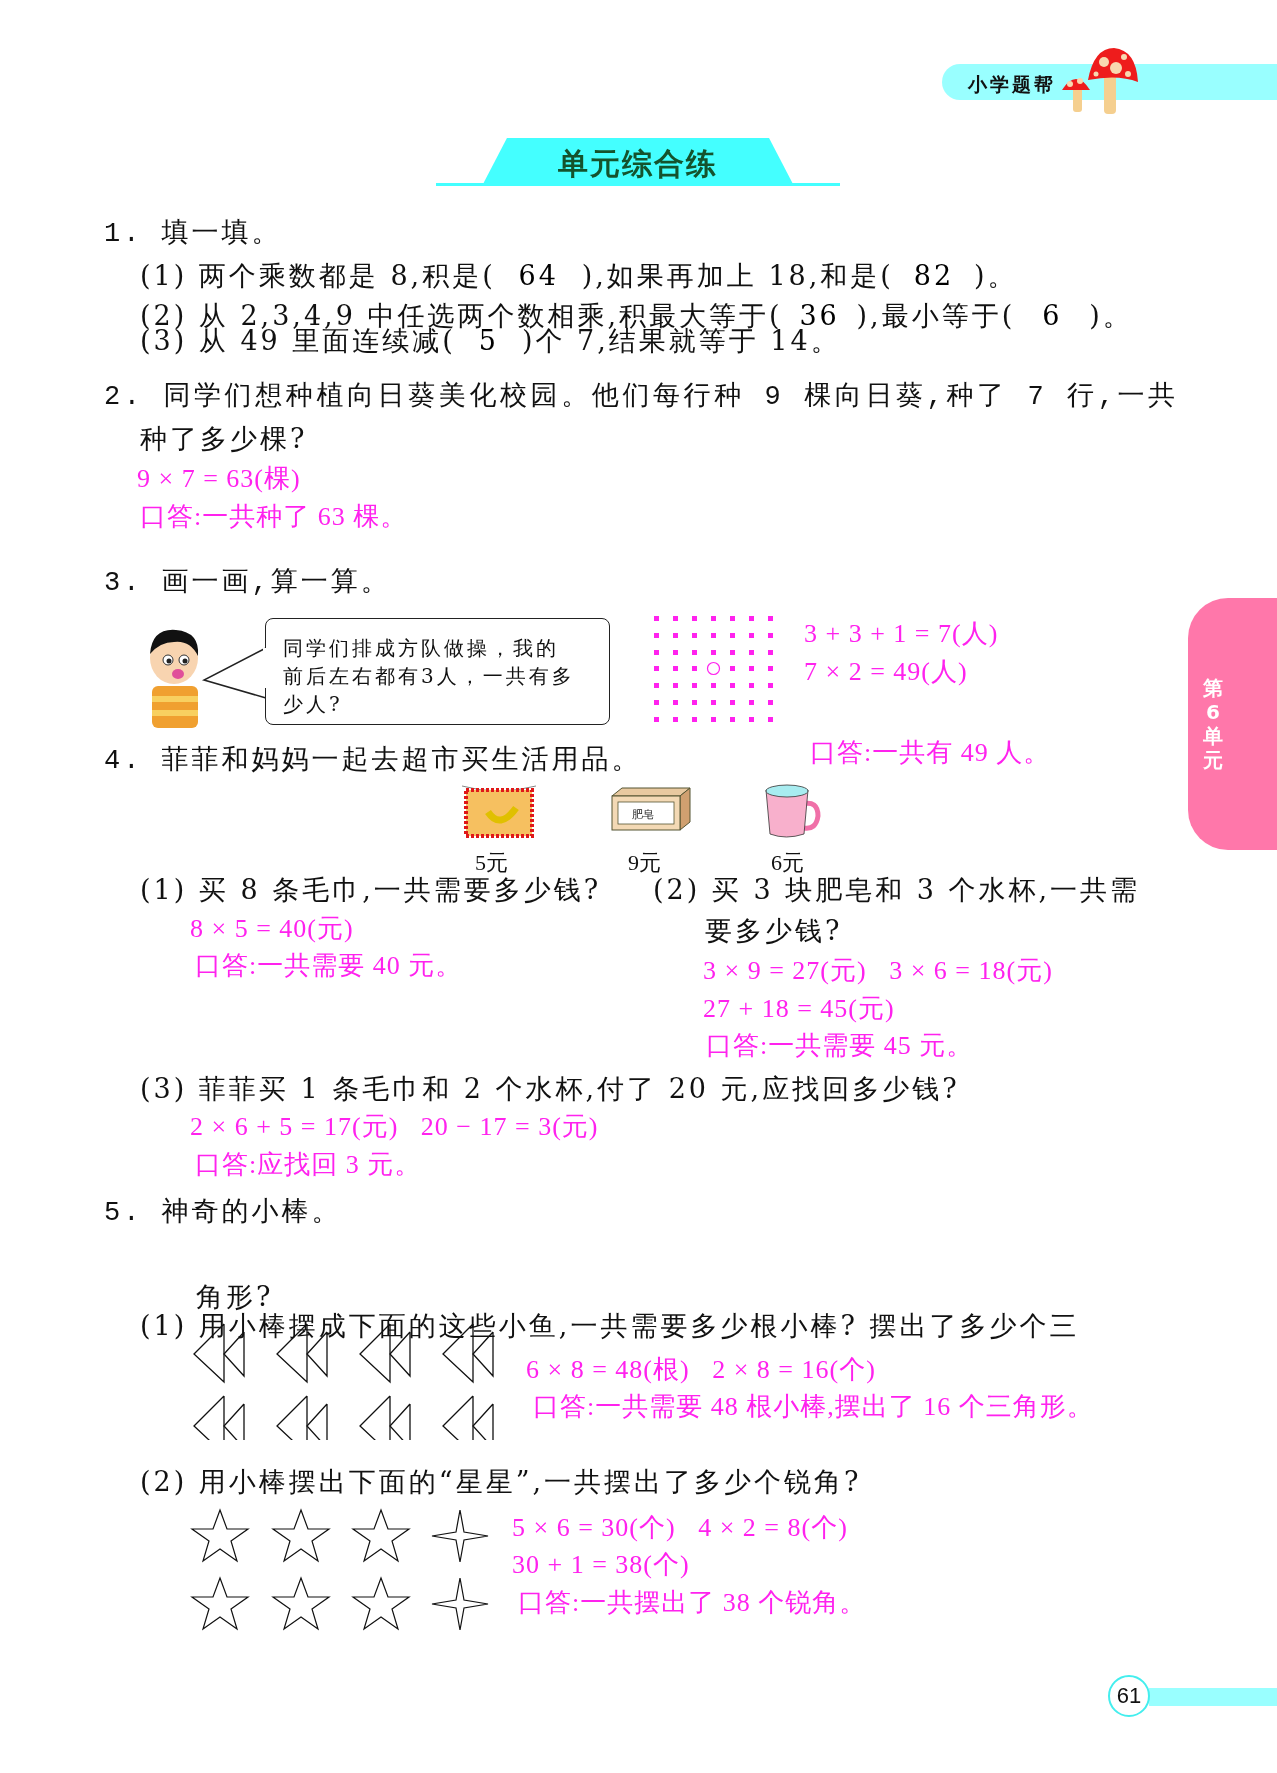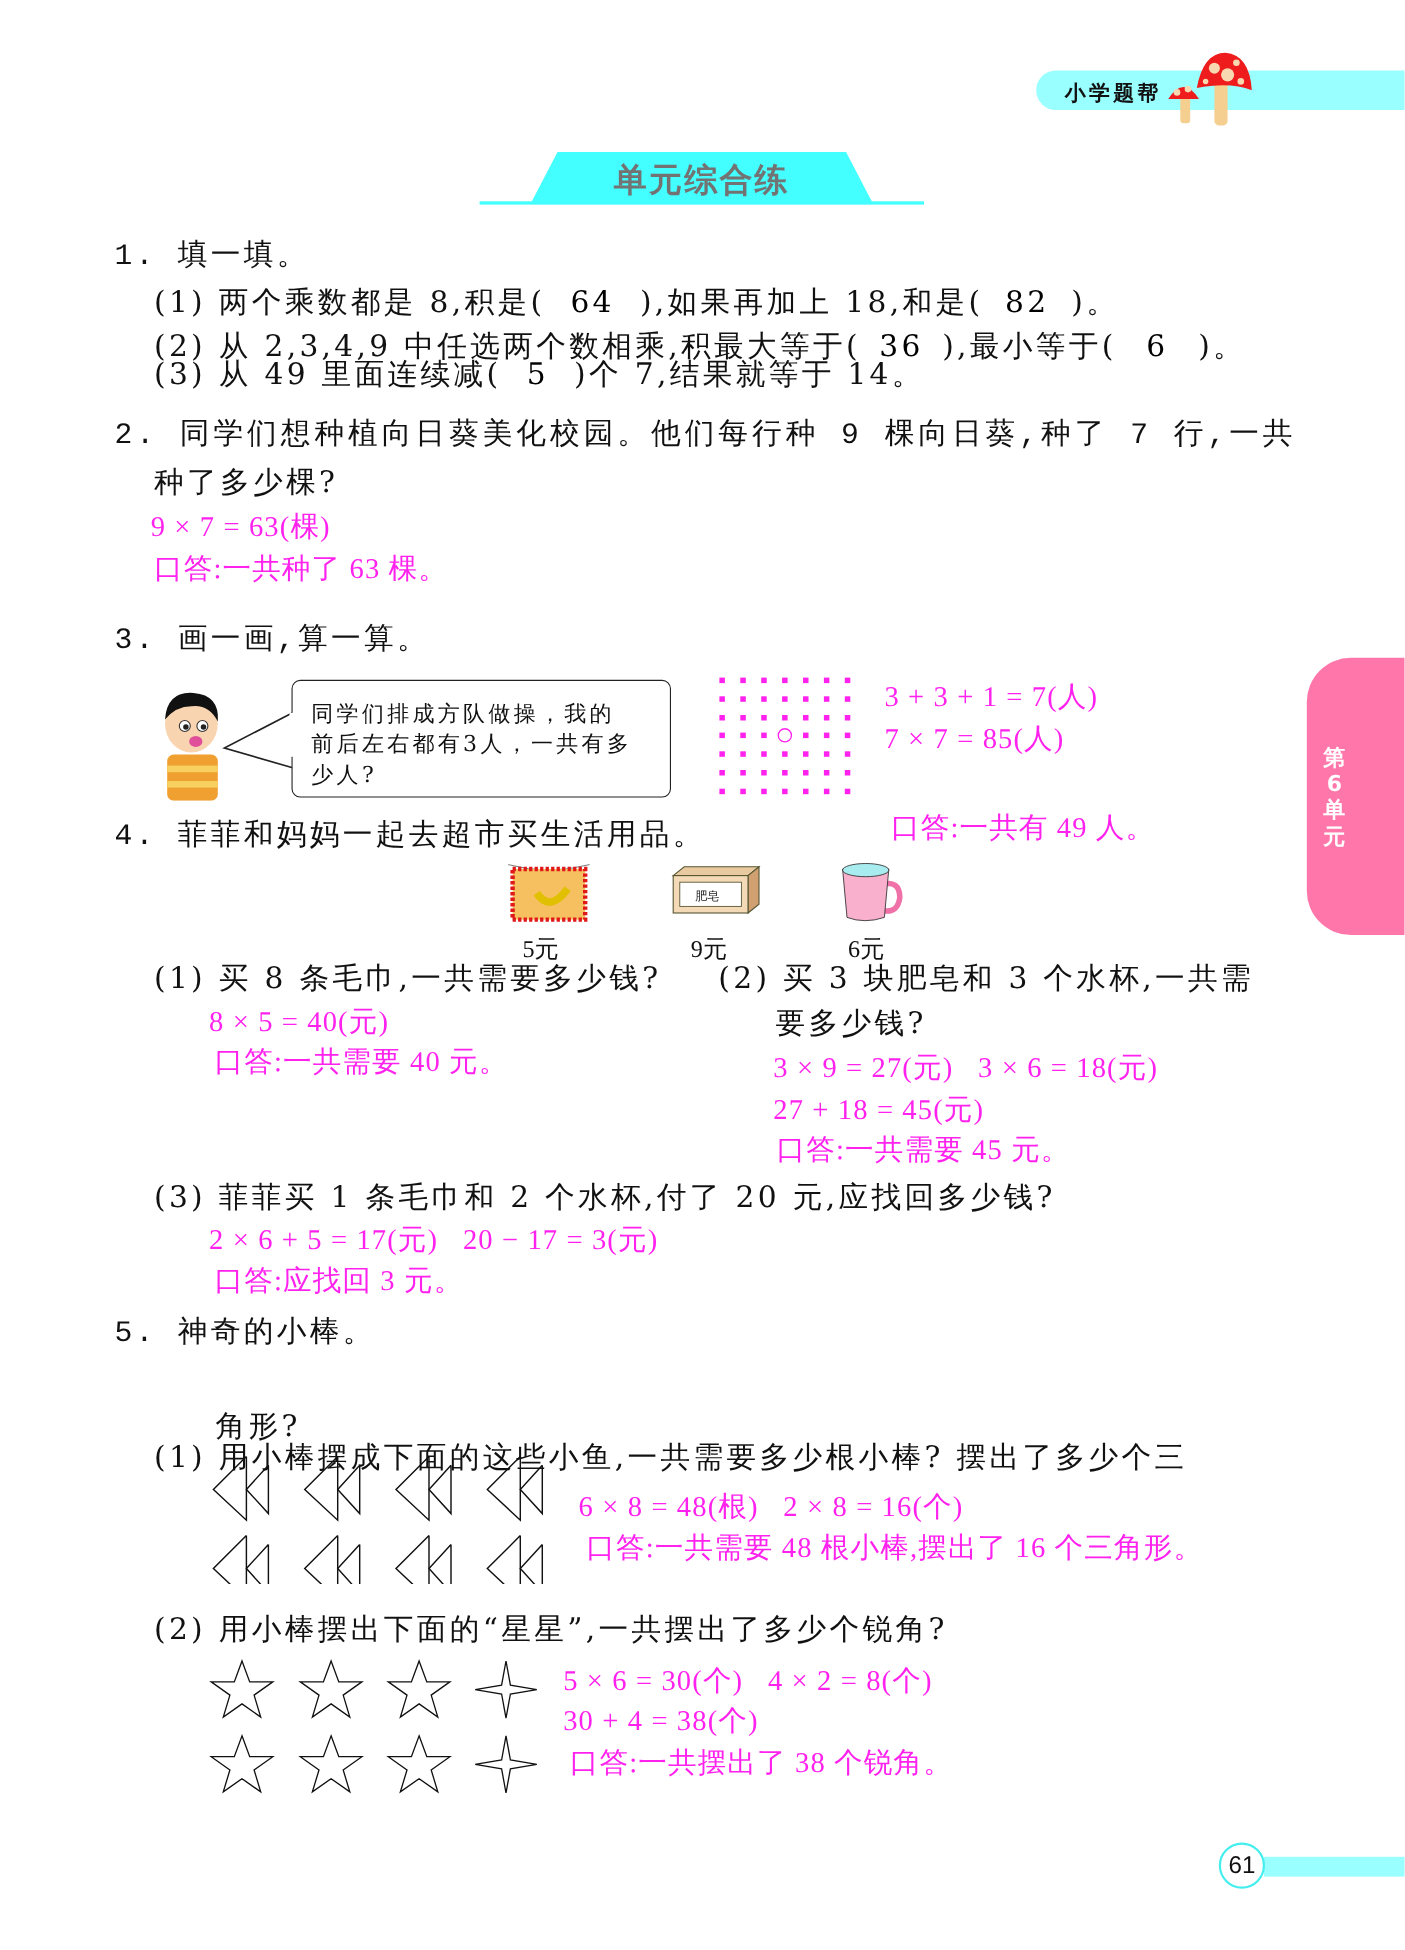--- a/index.html
+++ b/index.html
@@ -8,21 +8,21 @@
   .abs { position:absolute; }
   .txt { font-size:27px; letter-spacing:3px; white-space:nowrap; line-height:1; }
   .ans { color:#ff22ee; font-family:"Liberation Serif","DejaVu Serif",serif; font-size:26px; white-space:nowrap; letter-spacing:1px; line-height:1; }
   .qnum { font-family:Liberation Mono, monospace; }
   .blank { display:inline-block; text-align:center; color:#000000; }
   
   .brand-bar { left:942px; top:64px; width:335px; height:36px; background:#99ffff; border-radius:18px 0 0 18px; }
   .brand-text { left:968px; top:72px; font-family:Liberation Sans, sans-serif; font-size:19px; letter-spacing:3px; font-weight:bold; color:#111; }
   .title-line { left:436px; top:183px; width:404px; height:3px; background:#44ffff; }
   .title-tab { left:482px; top:138px; width:312px; height:48px; background:#44ffff; clip-path:polygon(8% 0,92% 0,100% 100%,0 100%); border-radius:14px 14px 0 0; }
-  .title-text { left:482px; top:144px; width:312px; text-align:center; font-family:"DejaVu Sans",sans-serif; font-weight:bold; color:#737373; font-size:30px; letter-spacing:2px; }
+  .title-text { left:482px; top:144px; width:312px; text-align:center; font-family:"DejaVu Sans",sans-serif; font-weight:bold; color:#14532d; font-size:30px; letter-spacing:2px; }
   
   .side-tab { left:1188px; top:598px; width:89px; height:252px; background:#ff77aa; border-radius:40px 0 0 40px; }
   .side-text { left:1195px; top:676px; width:36px; font-family:"DejaVu Sans",sans-serif; color:#fff; font-weight:bold; font-size:20px; line-height:24px; text-align:center; }
   
   .bubble { left:265px; top:618px; width:345px; height:107px; border:1.5px solid #222; border-radius:8px; background:#fff; }
   .bubble-text { left:283px; top:634px; font-size:20px; line-height:28px; letter-spacing:3px; white-space:pre; }
   
   .page-num-circle { left:1108px; top:1675px; width:42px; height:42px; border:2px solid #44eeee; border-radius:50%; background:#fff; font-family:"Liberation Sans",sans-serif; font-size:22px; text-align:center; line-height:38px; }
   .page-num-bar { left:1149px; top:1688px; width:128px; height:18px; background:#99ffff; }
   .price { font-family:Liberation Serif, serif; font-size:22px; }
@@ -145,21 +145,21 @@
       <rect x="23" y="105" width="5" height="5"></rect>
       <rect x="42" y="105" width="5" height="5"></rect>
       <rect x="61" y="105" width="5" height="5"></rect>
       <rect x="80" y="105" width="5" height="5"></rect>
       <rect x="99" y="105" width="5" height="5"></rect>
       <rect x="118" y="105" width="5" height="5"></rect>
   </g>
   <circle cx="63.5" cy="56.5" r="6" fill="none" stroke="#ff22ee" stroke-width="1.2"></circle>
 </svg>
 <div class="abs ans" style="left:804px;top:621px">3 + 3 + 1 = 7(人)</div>
-<div class="abs ans" style="left:804px;top:659px">7 × 7 = 85(人)</div>
+<div class="abs ans" style="left:804px;top:659px">7 × 2 = 49(人)</div>
 <div class="abs ans" style="left:810px;top:740px">口答:一共有 49 人。</div>
 
 <div class="abs txt qnum" style="left:104px;top:748px">4. 菲菲和妈妈一起去超市买生活用品。</div>
 <svg class="abs" style="left:458px;top:782px" width="82" height="58">
   <path d="M4 4 Q40 14 78 4" stroke="#666" fill="none" stroke-width="0.8"></path>
   <rect x="8" y="8" width="66" height="46" fill="#f6c060" stroke="#e01818" stroke-width="4" stroke-dasharray="3 2"></rect>
   <path d="M30 30 Q42 48 58 26" stroke="#e0c000" stroke-width="7" fill="none"></path>
 </svg>
 <svg class="abs" style="left:610px;top:786px" width="82" height="46">
   <polygon points="2,10 12,2 80,2 70,10" fill="#e8c9a0" stroke="#553" stroke-width="1"></polygon>
@@ -224,17 +224,17 @@
   <use href="#star5" x="2" y="8"></use>
     <use href="#star5" x="83" y="8"></use>
     <use href="#star5" x="163" y="8"></use>
     <use href="#star4" x="244" y="8"></use>
   <use href="#star5" x="2" y="76"></use>
     <use href="#star5" x="83" y="76"></use>
     <use href="#star5" x="163" y="76"></use>
     <use href="#star4" x="244" y="76"></use>
 </svg>
 <div class="abs ans" style="left:512px;top:1515px;white-space:pre">5 × 6 = 30(个)   4 × 2 = 8(个)</div>
-<div class="abs ans" style="left:512px;top:1552px">30 + 4 = 38(个)</div>
+<div class="abs ans" style="left:512px;top:1552px">30 + 1 = 38(个)</div>
 <div class="abs ans" style="left:518px;top:1590px">口答:一共摆出了 38 个锐角。</div>
 
 <div class="abs page-num-bar"></div>
 <div class="abs page-num-circle">61</div>
 
 </body></html>

